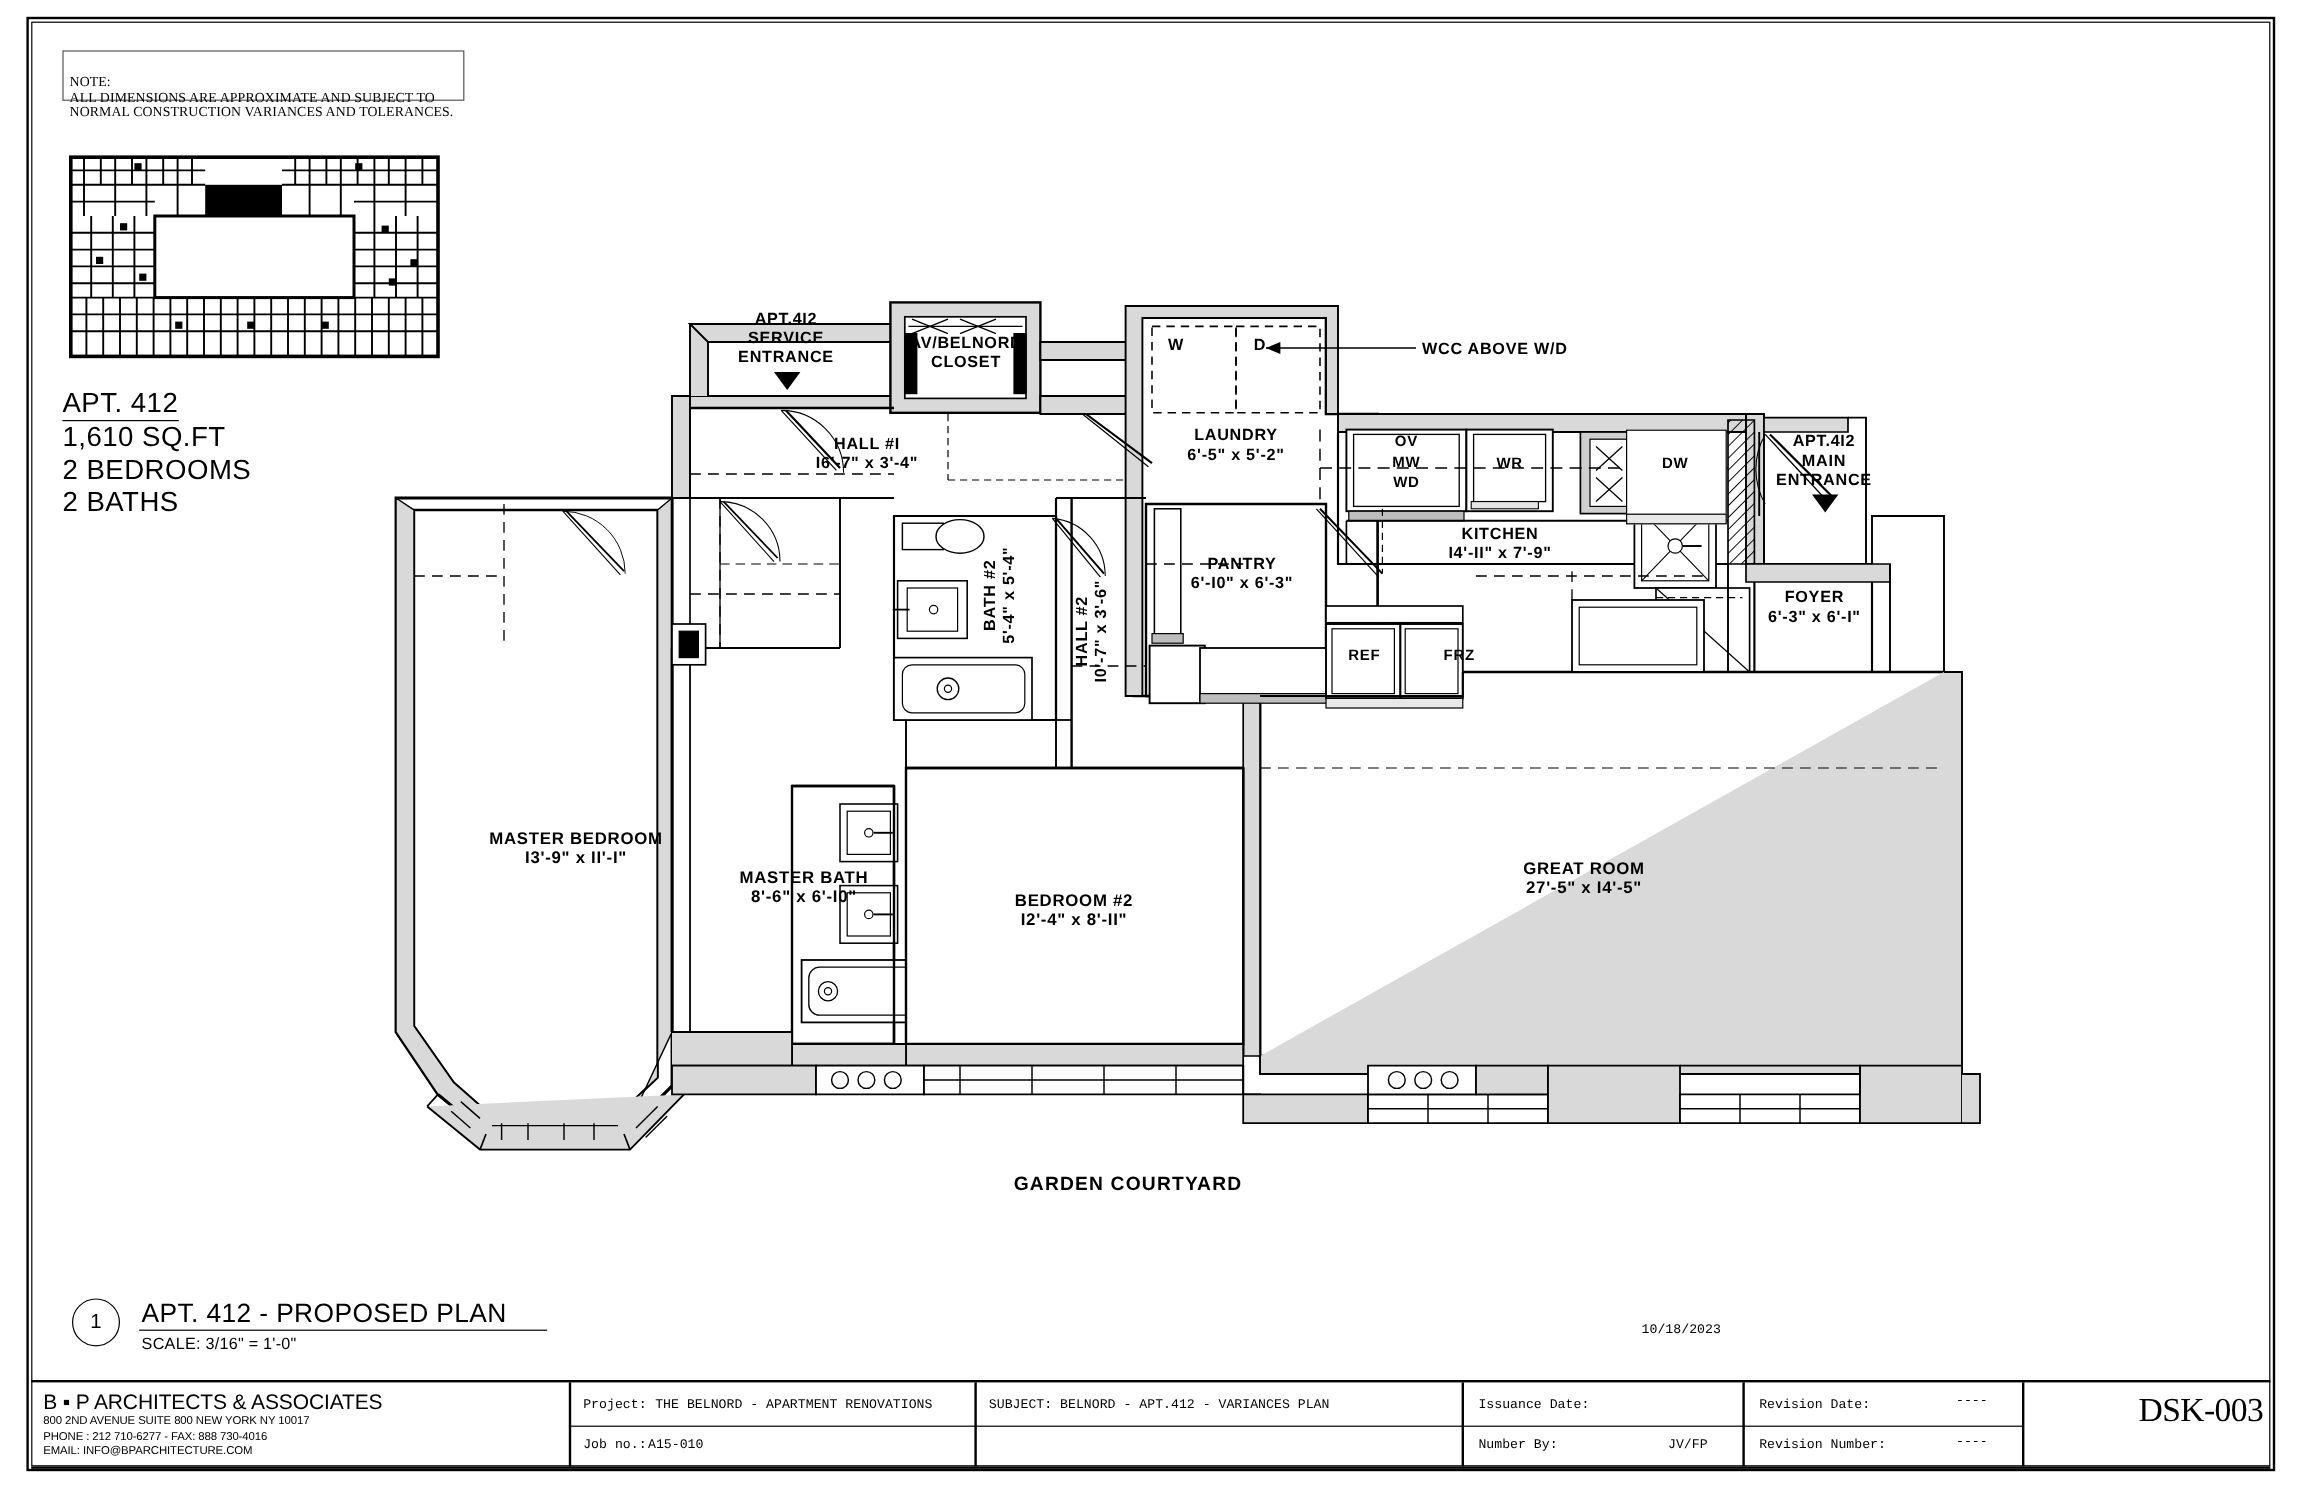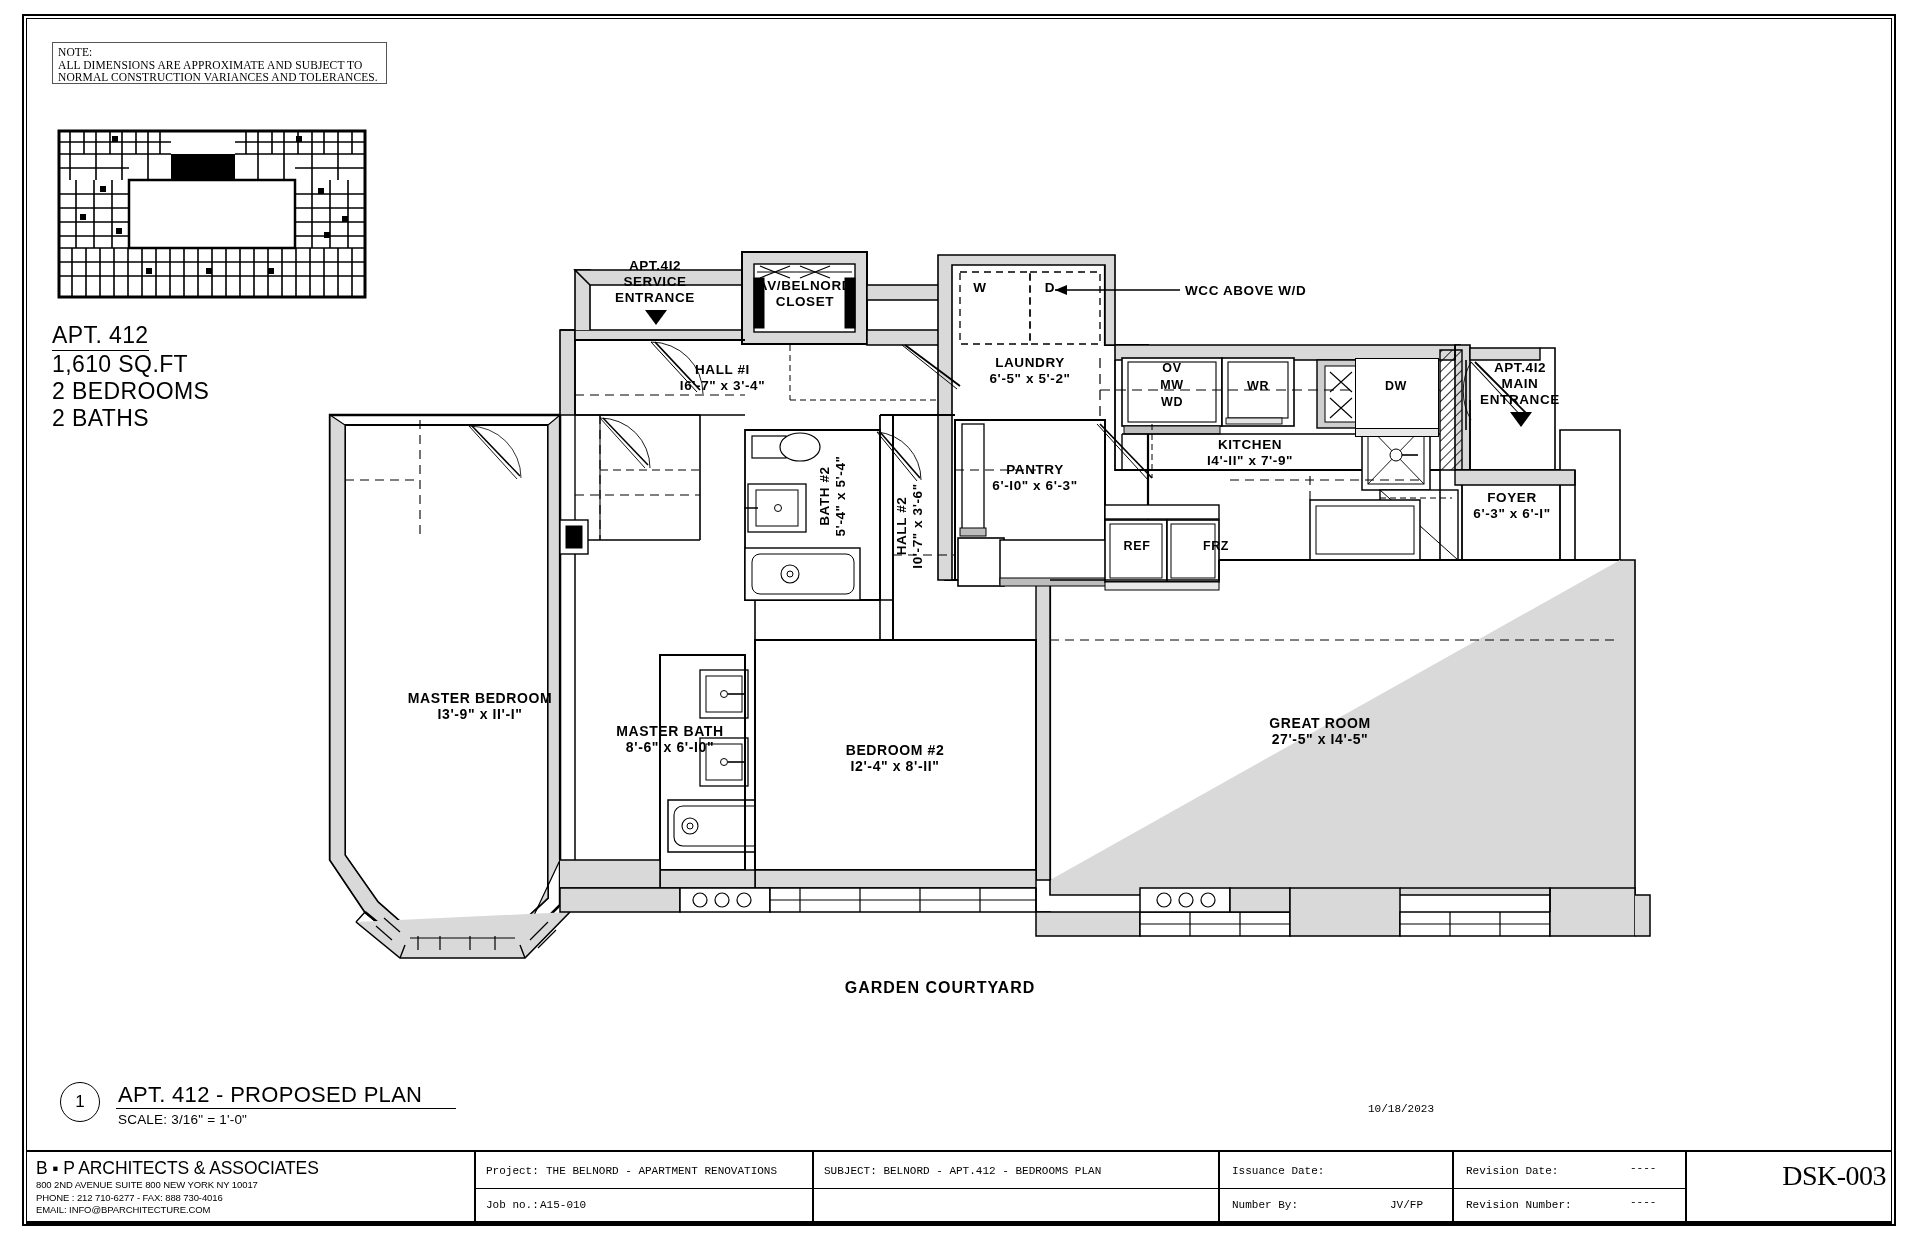--- a/index.html
+++ b/index.html
@@ -3,21 +3,21 @@
 <meta charset="utf-8">
 <title>DSK-003</title>
 <style>
   html,body{margin:0;padding:0;background:#ffffff;}
   body{width:1920px;height:1242px;font-family:"Liberation Sans",sans-serif;color:#000;}
   #sheet{position:relative;width:1920px;height:1242px;overflow:hidden;background:#fff;}
   .border-outer{position:absolute;left:22px;top:14px;width:1874px;height:1212px;border:2px solid #000;box-sizing:border-box;}
   .border-inner{position:absolute;left:26px;top:18px;width:1866px;height:1204px;border:1px solid #000;box-sizing:border-box;}
 
   
-  .note-box{position:absolute;left:52px;top:42px;width:335px;height:42px;border:1px solid #555;box-sizing:border-box;padding:3px 5px;}
+  .note-box{position:absolute;left:52px;top:42px;width:335px;height:42px;border:1px solid #555;box-sizing:border-box;padding:20px 5px;}
   .note-box div{font-family:"Liberation Serif",serif;font-size:11.5px;line-height:12.5px;letter-spacing:.1px;white-space:nowrap;}
 
   
   .keyplan{position:absolute;left:56px;top:128px;width:312px;height:172px;}
   .keyplan svg{display:block;}
 
   
   .aptinfo{position:absolute;left:52px;top:322px;width:260px;}
   .aptinfo .t1{font-size:23px;letter-spacing:.4px;line-height:27px;border-bottom:1.6px solid #000;display:inline-block;padding-bottom:1px;}
   .aptinfo .t2{font-size:23px;letter-spacing:.4px;line-height:27px;}
@@ -686,21 +686,21 @@
     <div class="fname">B ▪ P ARCHITECTS &amp; ASSOCIATES</div>
     <div class="fline">800 2ND AVENUE SUITE 800 NEW YORK  NY  10017</div>
     <div class="fline">PHONE : 212 710-6277  -  FAX: 888 730-4016</div>
     <div class="fline">EMAIL:  INFO@BPARCHITECTURE.COM</div>
   </div>
 
   <div class="tbcell" style="left:486px;top:1165px;">Project:</div>
   <div class="tbcell" style="left:546px;top:1165px;">THE BELNORD - APARTMENT RENOVATIONS</div>
   <div class="tbcell" style="left:486px;top:1199px;">Job no.:</div>
   <div class="tbcell" style="left:540px;top:1199px;">A15-010</div>
-  <div class="tbcell" style="left:824px;top:1165px;">SUBJECT: BELNORD - APT.412 - BEDROOMS PLAN</div>
+  <div class="tbcell" style="left:824px;top:1165px;">SUBJECT: BELNORD - APT.412 - VARIANCES PLAN</div>
 
   <div class="tbcell" style="left:1232px;top:1165px;">Issuance Date:</div>
   <div class="tbcell" style="left:1368px;top:1103px;text-align:center;">10/18/2023</div>
   <div class="tbcell" style="left:1232px;top:1199px;">Number By:</div>
   <div class="tbcell" style="left:1390px;top:1199px;">JV/FP</div>
 
   <div class="tbcell" style="left:1466px;top:1165px;">Revision Date:</div>
   <div class="tbcell" style="left:1630px;top:1162px;">----</div>
   <div class="tbcell" style="left:1466px;top:1199px;">Revision Number:</div>
   <div class="tbcell" style="left:1630px;top:1196px;">----</div>

